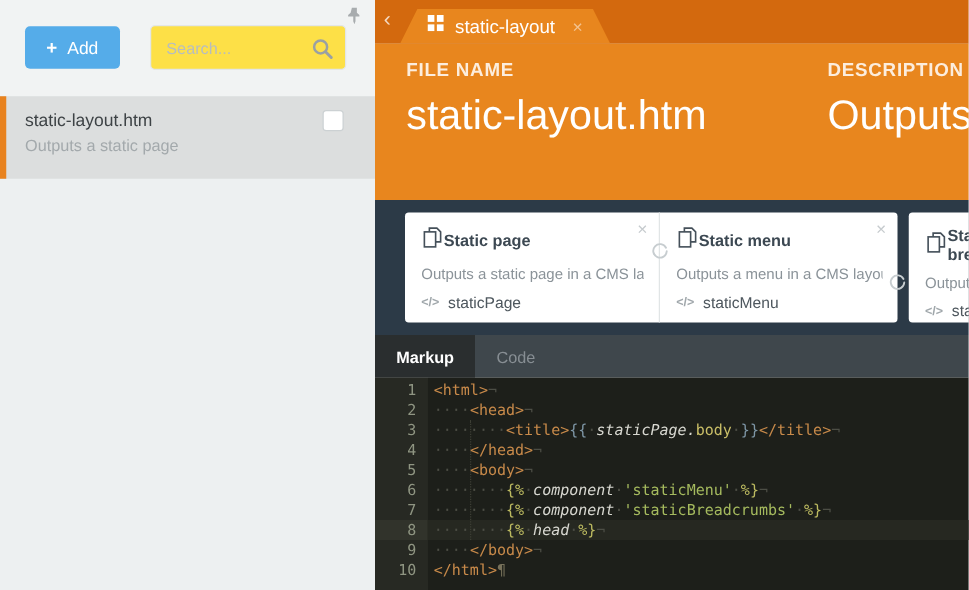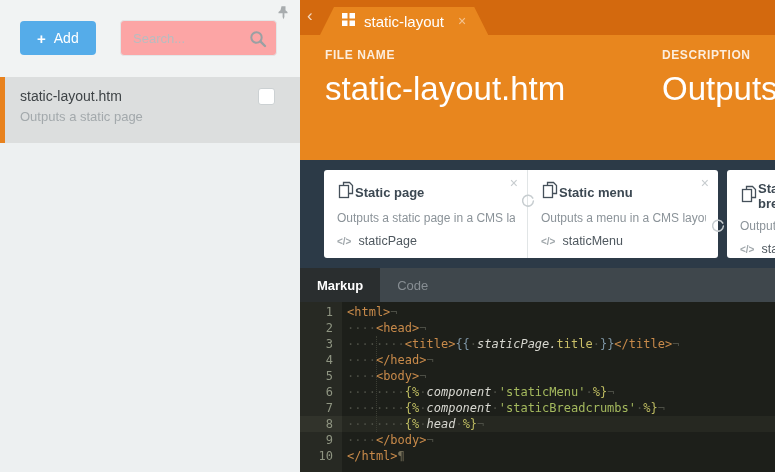--- a/index.html
+++ b/index.html
@@ -8,21 +8,21 @@
   .app { position:relative; width:775px; height:472px; overflow:hidden; }
 
   
   .sidebar { position:absolute; left:0; top:0; width:300px; height:472px; background:#edf0f1; }
   .sidebar-top { position:relative; height:77px; background:#f1f3f3; }
   .add-btn { position:absolute; left:20px; top:21px; height:34px; padding:0 17px;
     background:#55ace9; color:#fff; border:none; border-radius:4px; font-size:14px;
     font-family:inherit; display:flex; align-items:center; gap:8px; cursor:pointer; }
   .add-plus { font-size:15px; font-weight:bold; line-height:1; }
   .search-wrap { position:absolute; left:120px; top:20px; width:157px; height:36px;
-    background:#fca5a5; border:1px solid #e3e6e7; border-radius:4px; }
+    background:#fde047; border:1px solid #e3e6e7; border-radius:4px; }
   .search-wrap input { width:100%; height:100%; border:none; outline:none; background:transparent;
     padding:0 32px 0 12px; font-size:13px; color:#555; font-family:inherit; }
   .search-wrap input::placeholder { color:#b7bdc0; }
   .search-icon { position:absolute; right:9px; top:9px; }
   .pin-icon { position:absolute; right:10px; top:5px; }
 
   .list-item { position:relative; height:66px; background:#dcdede;
     border-left:5px solid #e8821e; padding:11px 0 0 15px; cursor:pointer; }
   .li-title { font-size:14px; color:#3e4346; }
   .li-sub { font-size:13px; color:#a3a9ac; margin-top:5px; }
@@ -39,21 +39,21 @@
     display:flex; align-items:center; gap:9px; padding:0 22px;
     clip-path:polygon(14px 0, calc(100% - 14px) 0, 100% 100%, 0 100%); cursor:pointer; }
   .doc-tab-label { color:#fff; font-size:15px; }
   .tab-close { color:rgba(255,255,255,.5); font-size:14px; margin-left:5px; cursor:pointer; }
 
   .orange-panel { position:relative; height:125px; background:#e8861e; color:#fff;
     padding:13px 0 0 25px; }
   .fields-row { display:flex; }
   .field-file { width:337px; flex:none; }
   .field-desc { flex:none; }
-  .f-label { font-size:12px; font-weight:bold; letter-spacing:.6px; color:rgba(255,255,255,.85); }
+  .f-label { font-size:15px; font-weight:bold; letter-spacing:.6px; color:rgba(255,255,255,.85); }
   .f-value { font-size:33px; font-weight:300; color:#fff; margin-top:8px; white-space:nowrap; }
   .panel-toolbar { position:absolute; left:31px; top:128px; display:flex; align-items:center; }
   .save-btn { display:flex; align-items:center; gap:10px; background:none; border:none;
     cursor:pointer; font-family:inherit; }
   .save-label { color:rgba(255,255,255,.62); font-size:14px; }
   .trash-btn { background:none; border:none; cursor:pointer; margin-left:31px; padding:0; }
 
   
   .components { position:relative; height:108px; background:#2c3a47; padding:10px 0 0 24px; }
   .cards-row { display:flex; height:88px; }
@@ -268,21 +268,21 @@
           <div class="ln">
             <span class="ln-num">1</span>
             <span class="ln-code"><span class="tk-tag">&lt;html&gt;</span><span class="tk-eol">¬</span></span>
           </div>
           <div class="ln">
             <span class="ln-num">2</span>
             <span class="ln-code"><span class="tk-ws">····</span><span class="tk-tag">&lt;head&gt;</span><span class="tk-eol">¬</span></span>
           </div>
           <div class="ln">
             <span class="ln-num">3</span>
-            <span class="ln-code"><span class="tk-ws">········</span><span class="tk-tag">&lt;title&gt;</span><span class="tk-brc">{{</span><span class="tk-ws">·</span><span class="tk-txt">staticPage.</span><span class="tk-prop">title</span><span class="tk-ws">·</span><span class="tk-brc">}}</span><span class="tk-tag">&lt;/title&gt;</span><span class="tk-eol">¬</span></span>
+            <span class="ln-code"><span class="tk-ws">········</span><span class="tk-tag">&lt;title&gt;</span><span class="tk-brc">{{</span><span class="tk-ws">·</span><span class="tk-txt">staticPage.</span><span class="tk-prop">body</span><span class="tk-ws">·</span><span class="tk-brc">}}</span><span class="tk-tag">&lt;/title&gt;</span><span class="tk-eol">¬</span></span>
           </div>
           <div class="ln">
             <span class="ln-num">4</span>
             <span class="ln-code"><span class="tk-ws">····</span><span class="tk-tag">&lt;/head&gt;</span><span class="tk-eol">¬</span></span>
           </div>
           <div class="ln">
             <span class="ln-num">5</span>
             <span class="ln-code"><span class="tk-ws">····</span><span class="tk-tag">&lt;body&gt;</span><span class="tk-eol">¬</span></span>
           </div>
           <div class="ln">

